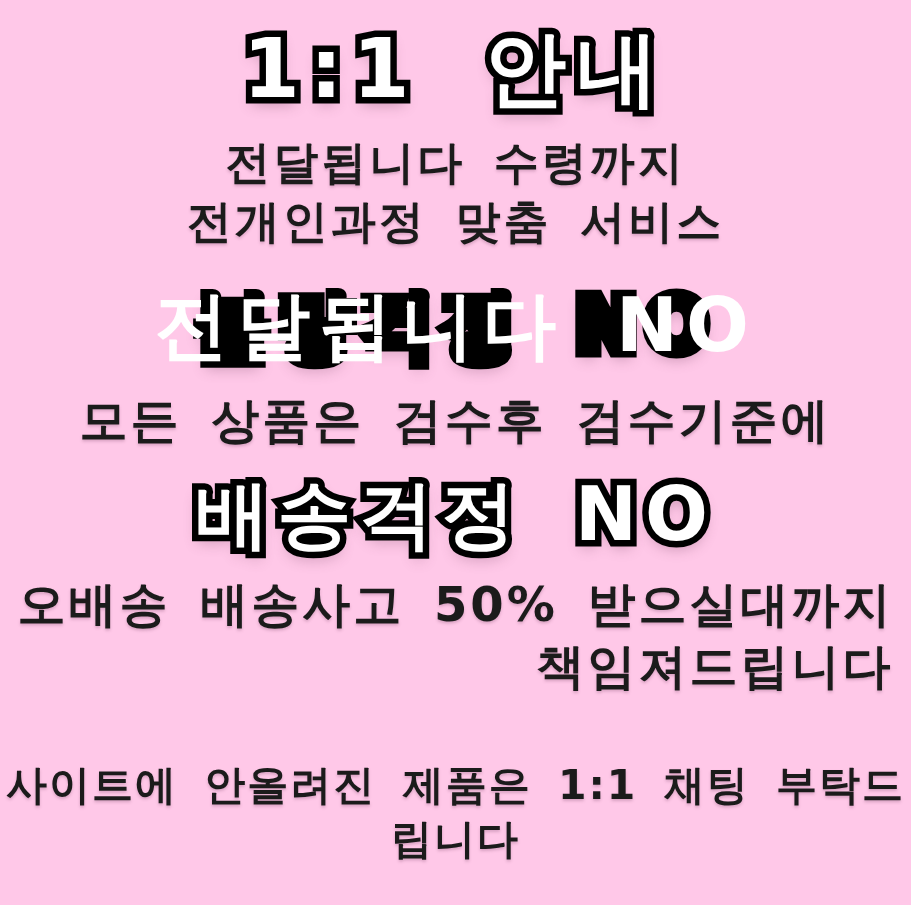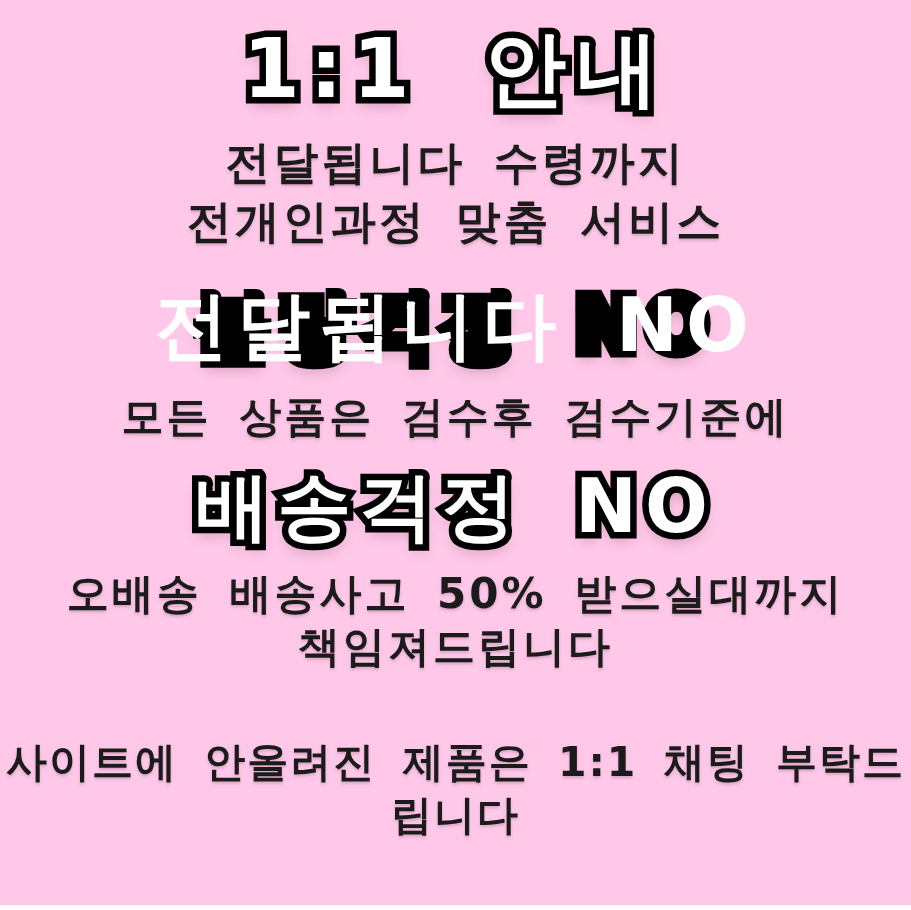--- a/index.html
+++ b/index.html
@@ -68,22 +68,23 @@
     font-size: 74px;
     line-height: 1.2;
     letter-spacing: 8px;
     word-spacing: 18px;
   }
   .heading-defect { margin-top: 30px; }
   .heading-shipping { margin-top: 18px; }
 
   .paragraph {
     margin-top: 20px;
-    font-size: 42px;
+    font-size: 48px;
     line-height: 1.28;
+    text-align: right;
   }
   .paragraph-shipping { margin-top: 16px; }
 
   .footer-note {
     margin-top: 62px;
     font-size: 41px;
     line-height: 1.3;
     letter-spacing: 2px;
   }
 

